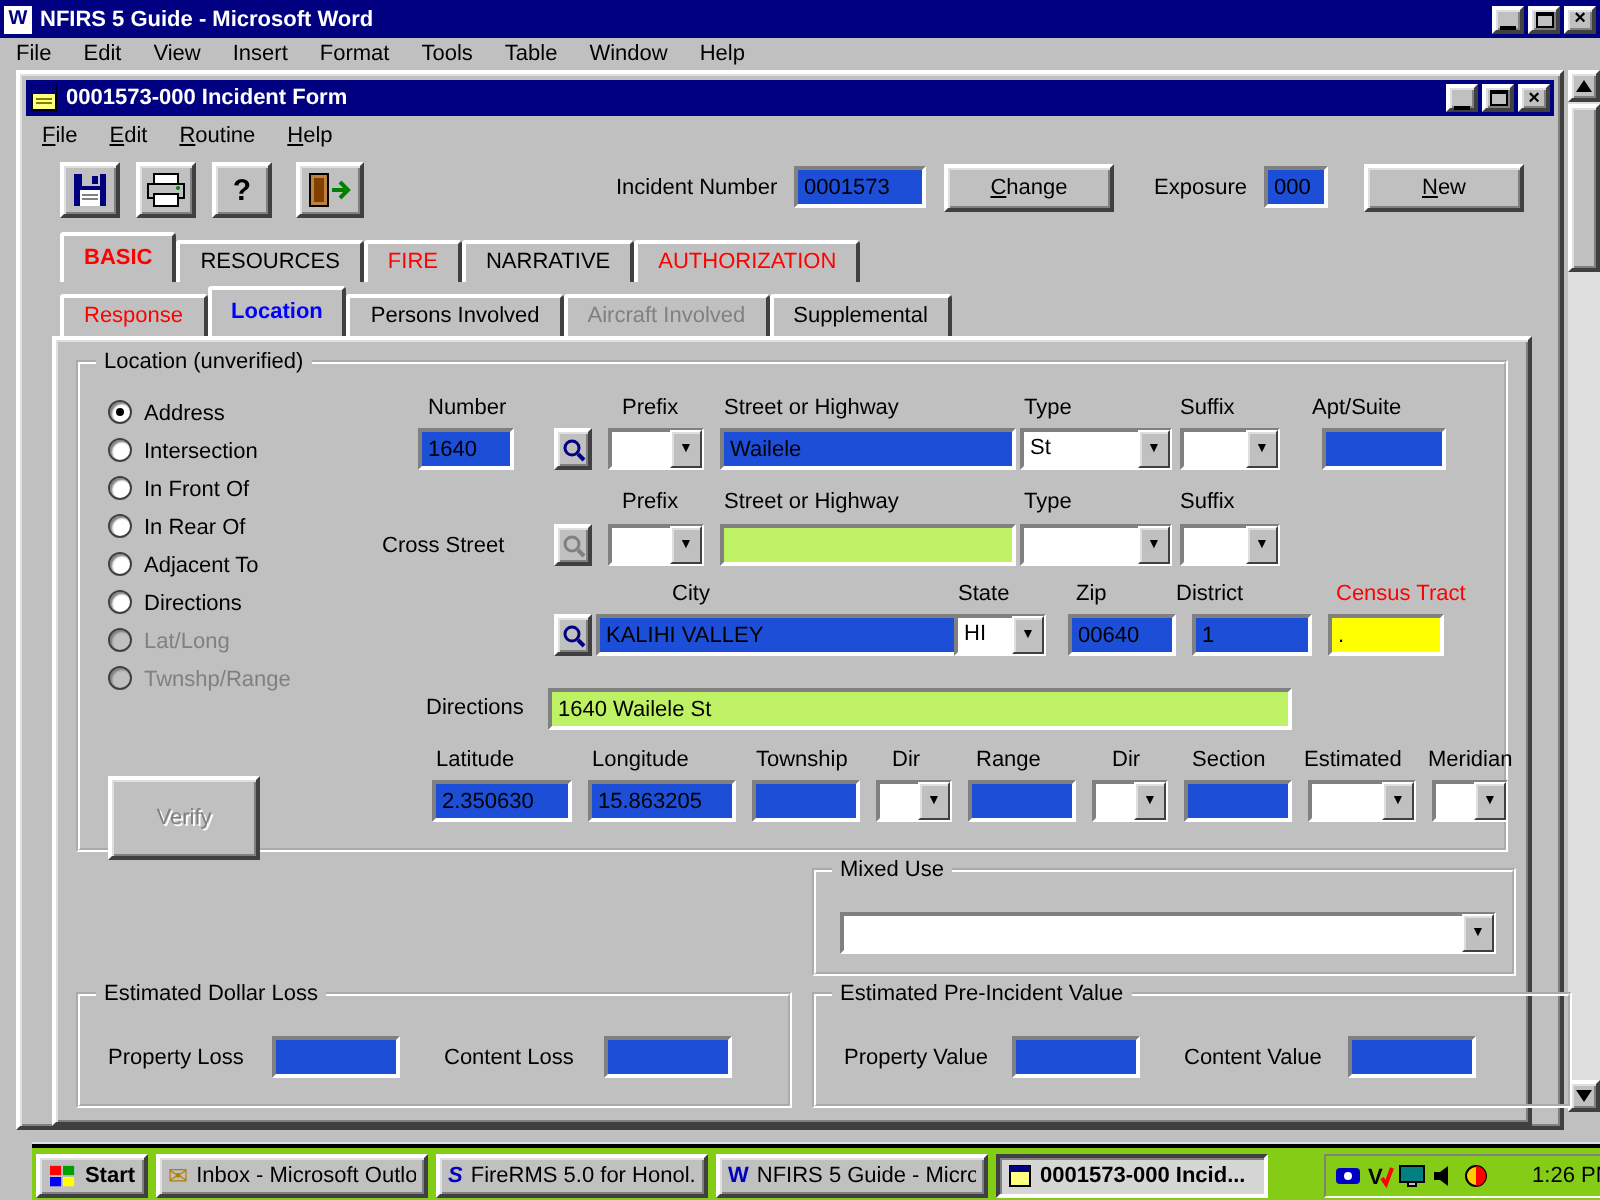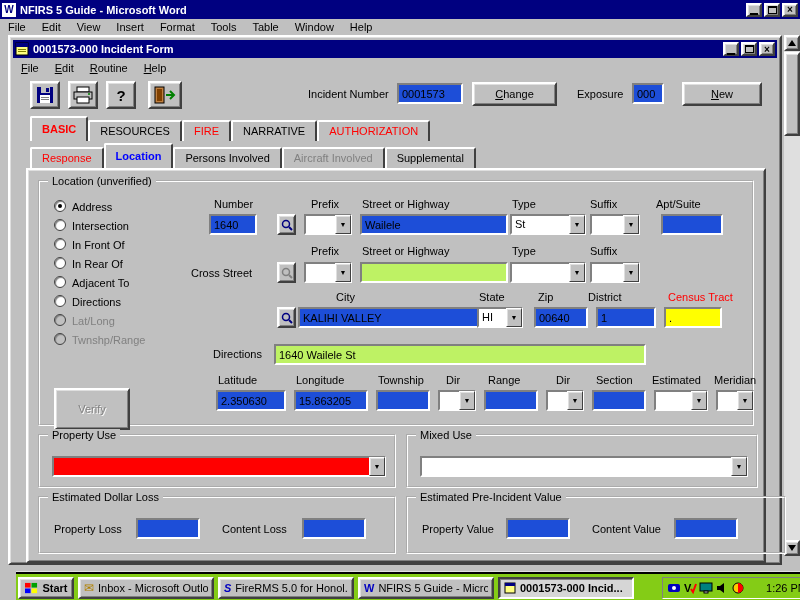--- a/index.html
+++ b/index.html
@@ -320,29 +320,20 @@
           <span class="cbtn">
               <span>▼</span>
             </span>
         </div>
 
         <div class="btn abs disabled" style="left:14px;top:206px;width:76px;height:42px">
             <span>Verify</span>
           </div>
       </div>
 
-      <div class="group" style="left:10px;top:264px;width:358px;height:54px">
-        <span class="glabel">Property Use</span>
-        <div class="combo red" style="left:12px;top:20px;width:334px">
-          <span class="cval"></span>
-          <span class="cbtn">
-              <span>▼</span>
-            </span>
-        </div>
-      </div>
 
       <div class="group" style="left:378px;top:264px;width:352px;height:54px">
         <span class="glabel">Mixed Use</span>
         <div class="combo" style="left:12px;top:20px;width:328px">
           <span class="cval"></span>
           <span class="cbtn">
               <span>▼</span>
             </span>
         </div>
       </div>

